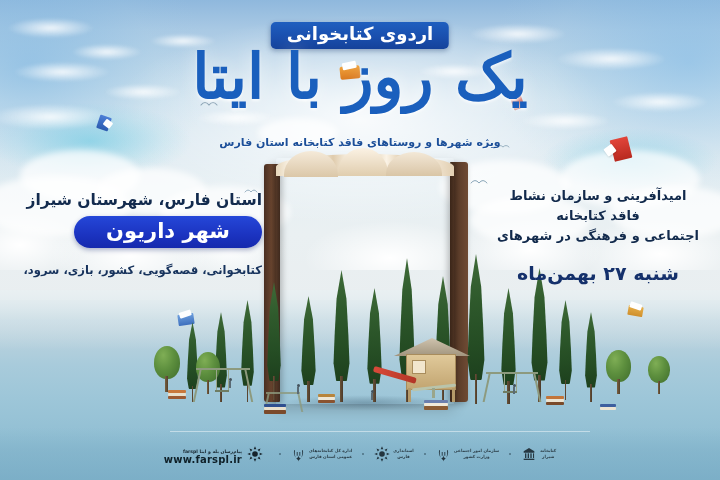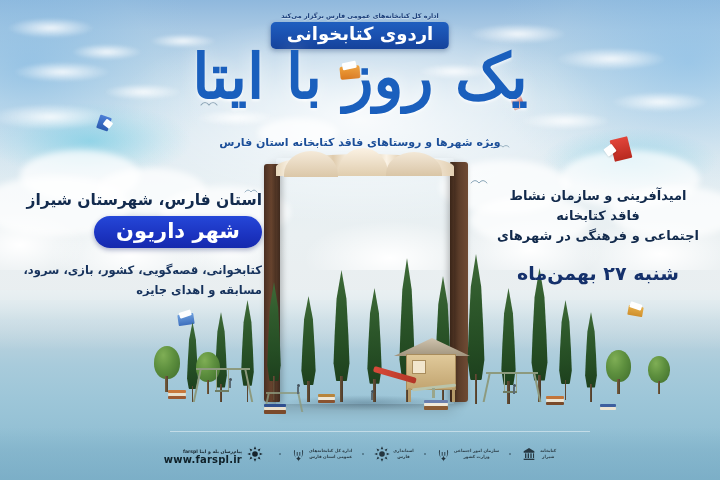--- a/index.html
+++ b/index.html
@@ -224,21 +224,21 @@
 
   .left-block { position:absolute; left: 16px; top: 190px; width: 246px; }
   .loc-line {
     font-size: 15.5px; font-weight: 700; color: #132b4e; line-height: 1.3;
     letter-spacing: .3px; white-space: nowrap;
   }
   .city-pill {
     display:inline-block; margin-top: 6px;
     background: linear-gradient(180deg,#2547d8 0%, #1b33c0 60%, #1629ad 100%);
     color:#fff; border-radius: 22px;
-    padding: 3px 22px 5px;
+    padding: 3px 32px 5px;
     font-size: 21px; font-weight: 700; line-height: 1.15;
     white-space: nowrap;
     box-shadow: 0 2px 5px rgba(20,35,110,.35);
   }
   .activities {
     margin-top: 12px;
     font-size: 11.5px; font-weight: 700; color: #16325c; line-height: 1.75;
   }
   .activities div { white-space: nowrap; }
 
@@ -506,36 +506,34 @@
     </div>
   <div class="person" style="left:370px;top:390px;width:4px;height:12px;">
       <div class="head"></div>
       <div class="body"></div>
     </div>
   <div class="person" style="left:512px;top:384px;width:4px;height:12px;">
       <div class="head"></div>
       <div class="body"></div>
     </div>
 
-  <div class="org-line">اداره کل کتابخانه‌های عمومی فارس برگزار می‌کند</div>
 
   <div class="title-banner">
     <span>اردوی کتابخوانی</span>
   </div>
 
   <div class="main-title">یک روز با ایتا</div>
 
   <div class="sub-title">ویژه شهرها و روستاهای فاقد کتابخانه استان فارس</div>
 
   <div class="left-block">
     <div class="loc-line">استان فارس، شهرستان شیراز</div>
     <div class="city-pill">شهر داریون</div>
     <div class="activities">
       <div>کتابخوانی، قصه‌گویی، کشور، بازی، سرود،</div>
-      <div>مسابقه و اهدای جایزه</div>
     </div>
   </div>
 
   <div class="right-block">
     <div class="slogan">امیدآفرینی و سازمان نشاط</div>
     <div class="slogan">فاقد کتابخانه</div>
     <div class="slogan">اجتماعی و فرهنگی در شهرهای</div>
     <div class="date-line">شنبه ۲۷ بهمن‌ماه</div>
   </div>
 

